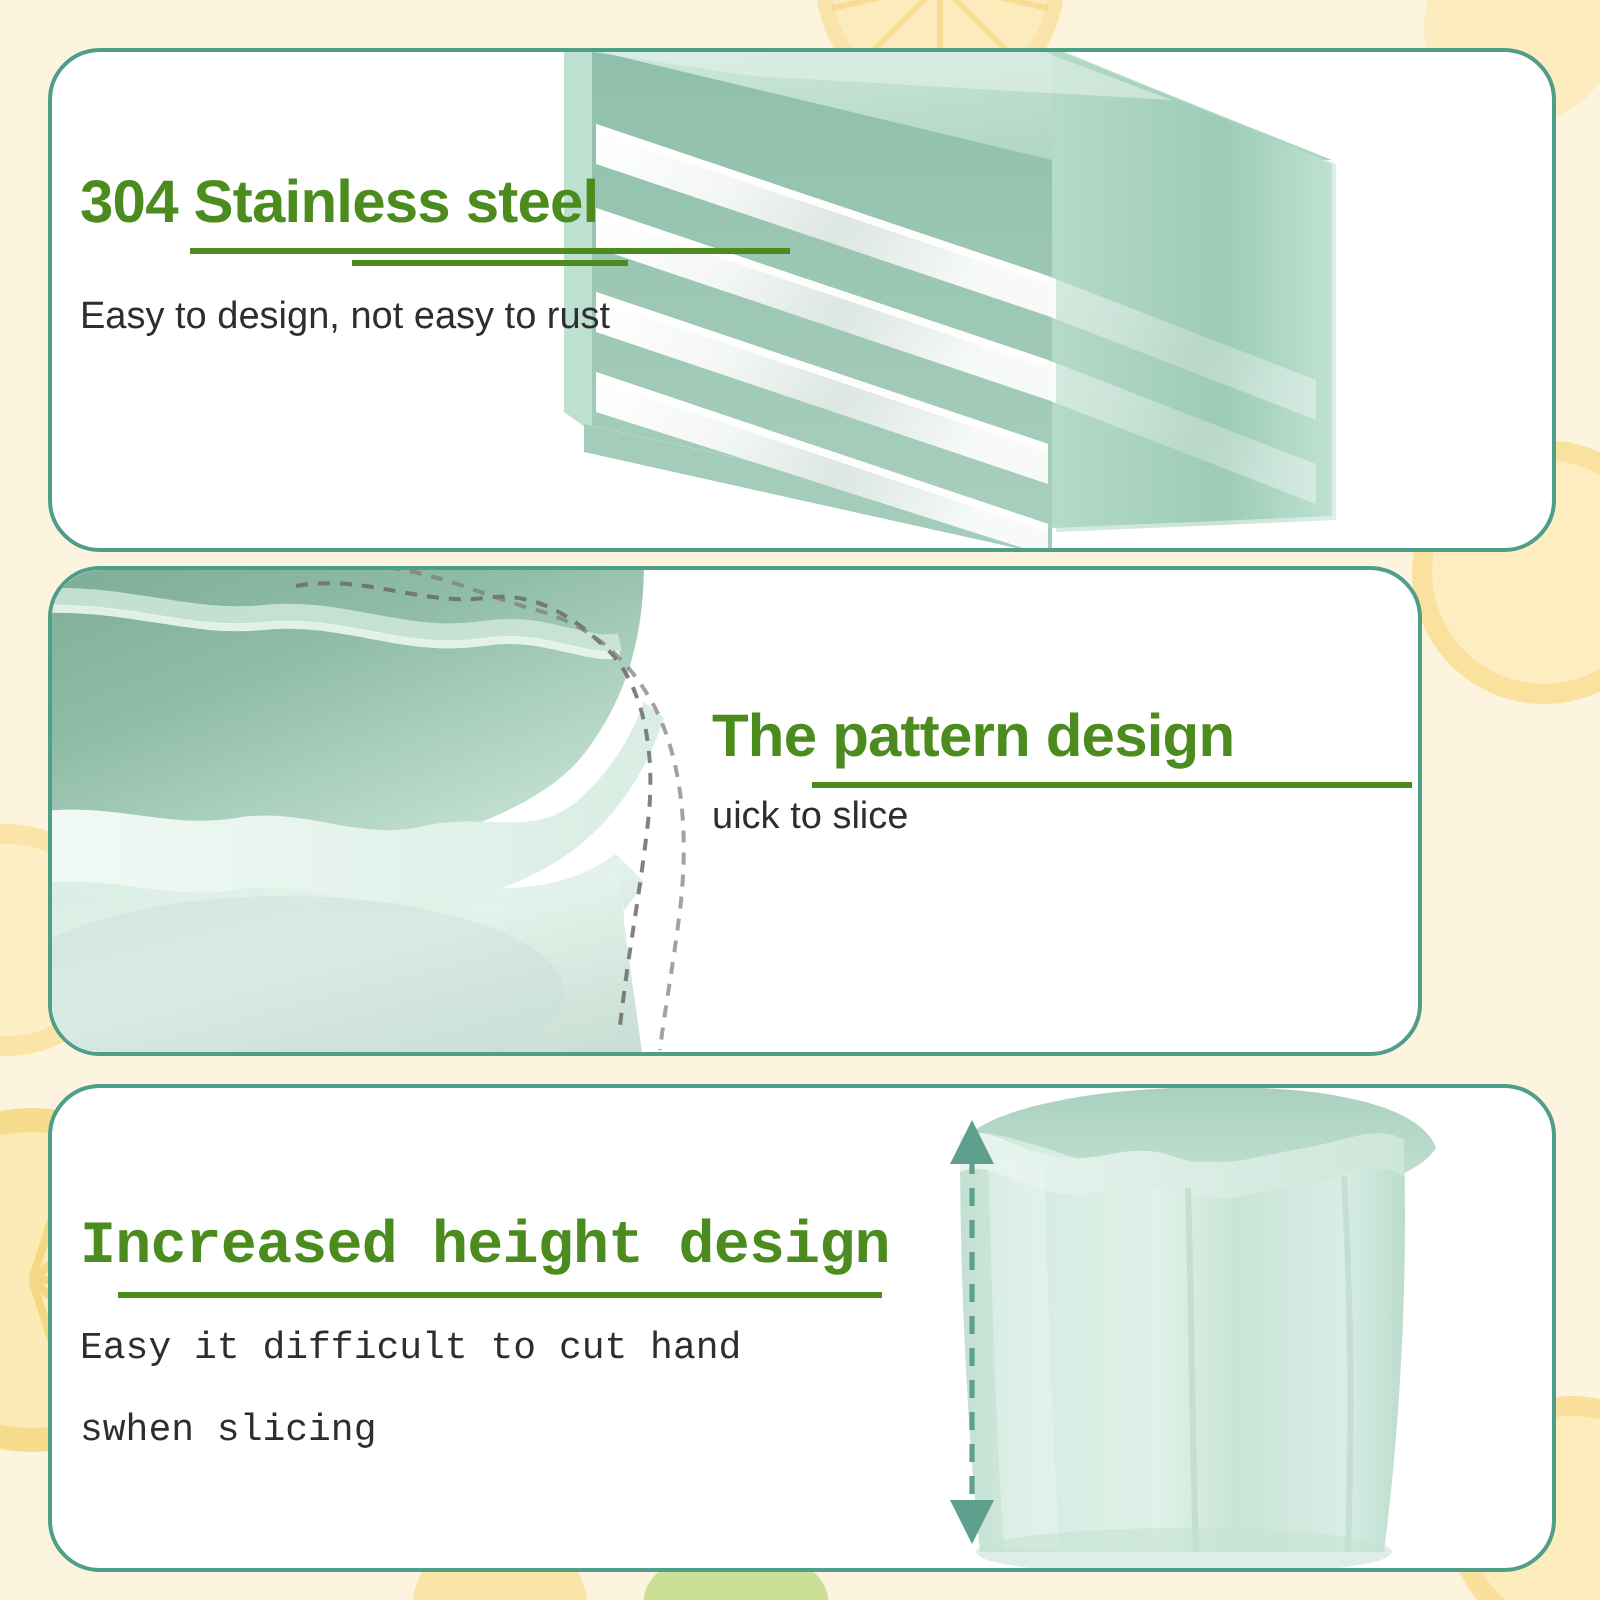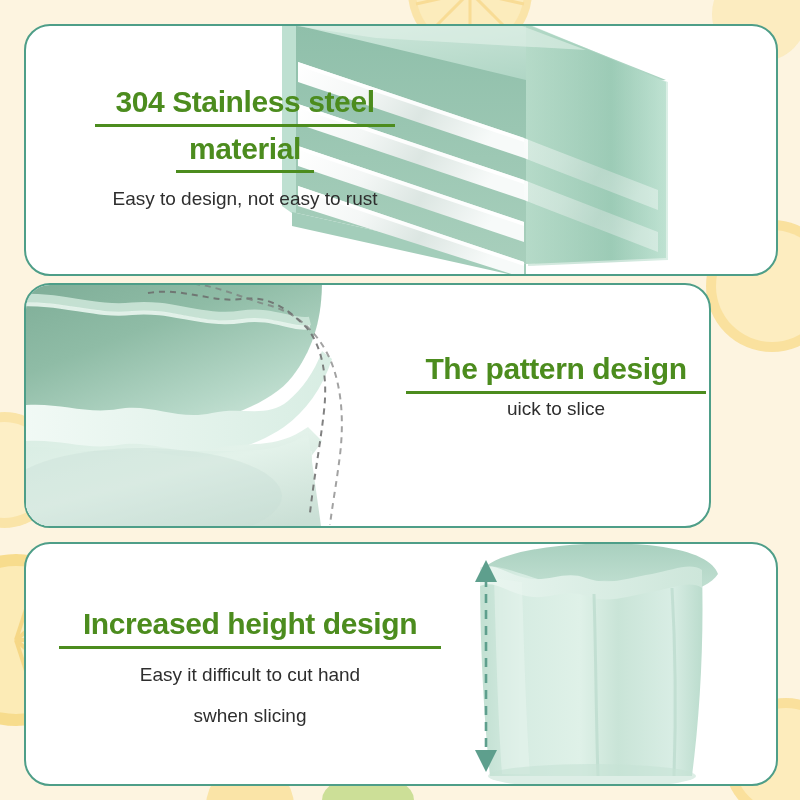--- a/index.html
+++ b/index.html
@@ -44,21 +44,21 @@
     z-index: 2;
   }
   #panel-1 { left: 24px;  top: 24px;  width: 754px; height: 252px; }
   #panel-2 { left: 24px;  top: 283px; width: 687px; height: 245px; }
   #panel-3 { left: 24px;  top: 542px; width: 754px; height: 244px; }
 
   
   .text-block {
     position: absolute;
     z-index: 5;
-    text-align: center;
+    text-align: left;
   }
   .headline {
     color: #4C8C1E;
     font-weight: bold;
     font-size: 30px;
     line-height: 1.22;
     letter-spacing: -0.4px;
     margin: 0;
     white-space: nowrap;
   }
@@ -78,21 +78,21 @@
   
   #p1-text { left: 38px; top: 82px; width: 410px; }
   #p1-rule-1 { width: 300px; }
   #p1-rule-2 { width: 138px; }
 
   
   #p2-text { left: 355px; top: 355px; width: 400px; }
   #p2-rule { width: 300px; }
 
   
-  #p3-text { left: 38px; top: 618px; width: 420px; }
+  #p3-text { left: 38px; top: 618px; width: 420px; font-family: Liberation Mono, monospace; }
   #p3-rule { width: 382px; }
 
   
   .product-art { position: absolute; z-index: 3; }
 
   .dim-arrow { position: absolute; z-index: 6; }
 </style>
 </head>
 <body>
 
@@ -224,21 +224,20 @@
 
         <polygon points="272,4 412,62 412,240 272,246" fill="url(#boxSide)" opacity="0.55"></polygon>
 
         <polygon points="40,6 266,6 330,30 120,18" fill="#E3F2EA" opacity="0.6"></polygon>
       </g>
     </svg>
 
     <div class="text-block" id="p1-text" style="left:14px; top:58px; width:410px;">
       <div class="headline">304 Stainless steel</div>
       <div class="headline-rule" id="p1-rule-1"></div>
-      <div class="headline" style="margin-top:4px;">material</div>
       <div class="headline-rule" id="p1-rule-2"></div>
       <div class="subline">Easy to design, not easy to rust</div>
     </div>
   </div>
 
   <div class="panel" id="panel-2">
 
     <svg class="product-art" style="left:-4px; top:-4px;" width="380" height="252" viewBox="0 0 380 252">
       <defs>
         <linearGradient id="cupUpper" x1="0.1" y1="0" x2="0.9" y2="1">

